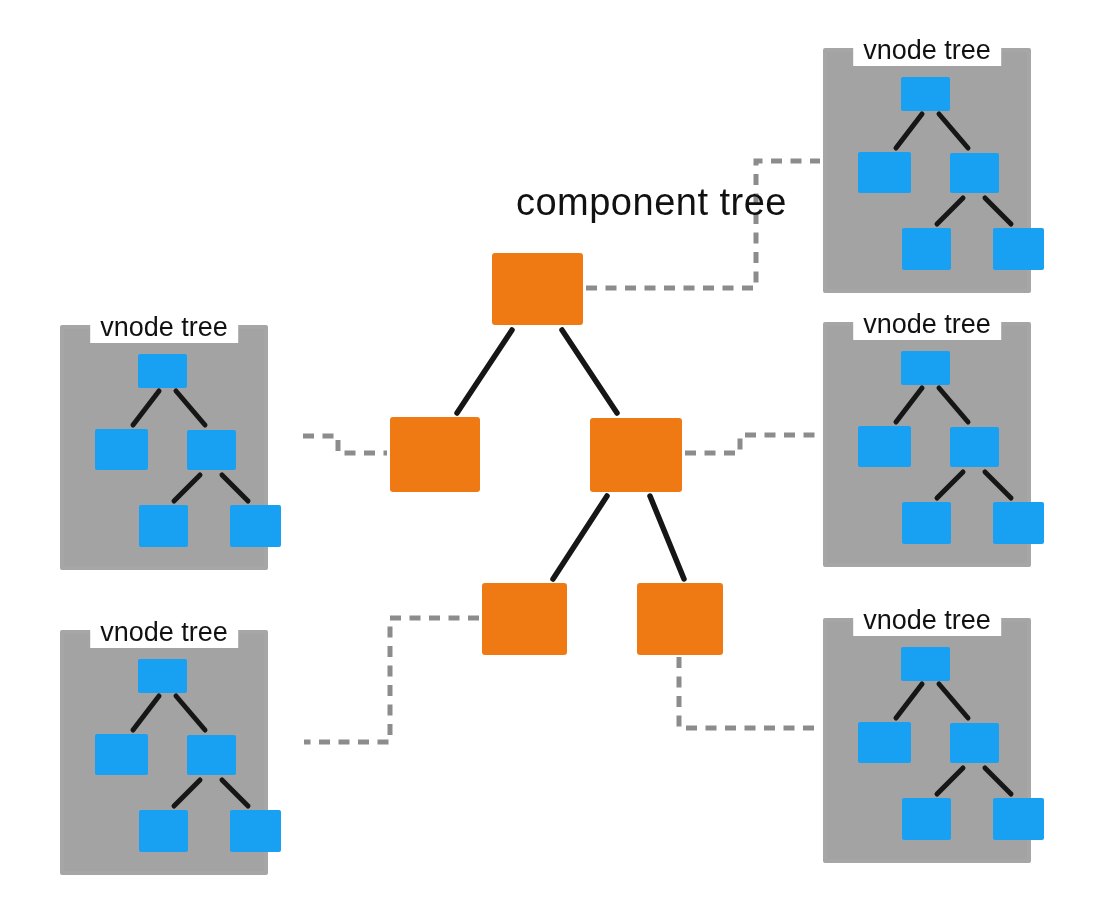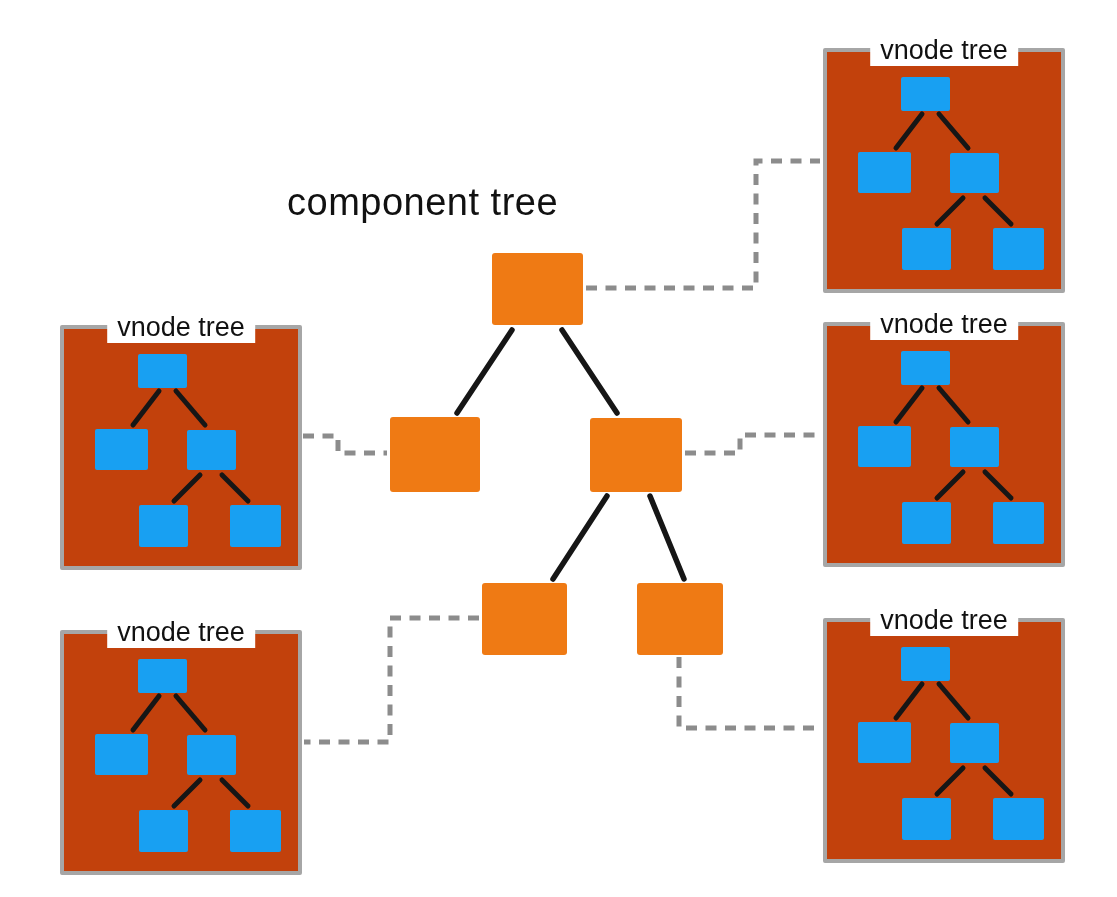--- a/index.html
+++ b/index.html
@@ -28,39 +28,39 @@
     fill: none;
     stroke: #8c8c8c;
     stroke-width: 5;
     stroke-dasharray: 11 8.5;
   }
   .diagram-title {
     position: absolute;
     left: 287px;
     top: 181px;
     width: 500px;
-    text-align: left;
+    text-align: right;
     font-size: 38px;
     color: #111111;
     letter-spacing: 0.5px;
     white-space: nowrap;
   }
   .cnode {
     position: absolute;
     background: #ef7a14;
     border-radius: 3px;
   }
   .vnode-box {
     position: absolute;
-    width: 242px;
+    width: 208px;
     height: 245px;
     box-sizing: border-box;
     border: 4px solid #a6a6a6;
     border-radius: 2px;
-    background: #c2410c;
+    background: #a3a3a3;
     padding-left: 36px;
   }
   .vnode-label {
     position: absolute;
     top: -18px;
     left: 50%;
     transform: translateX(-50%);
     background: #ffffff;
     padding: 0 10px;
     font-size: 27px;

